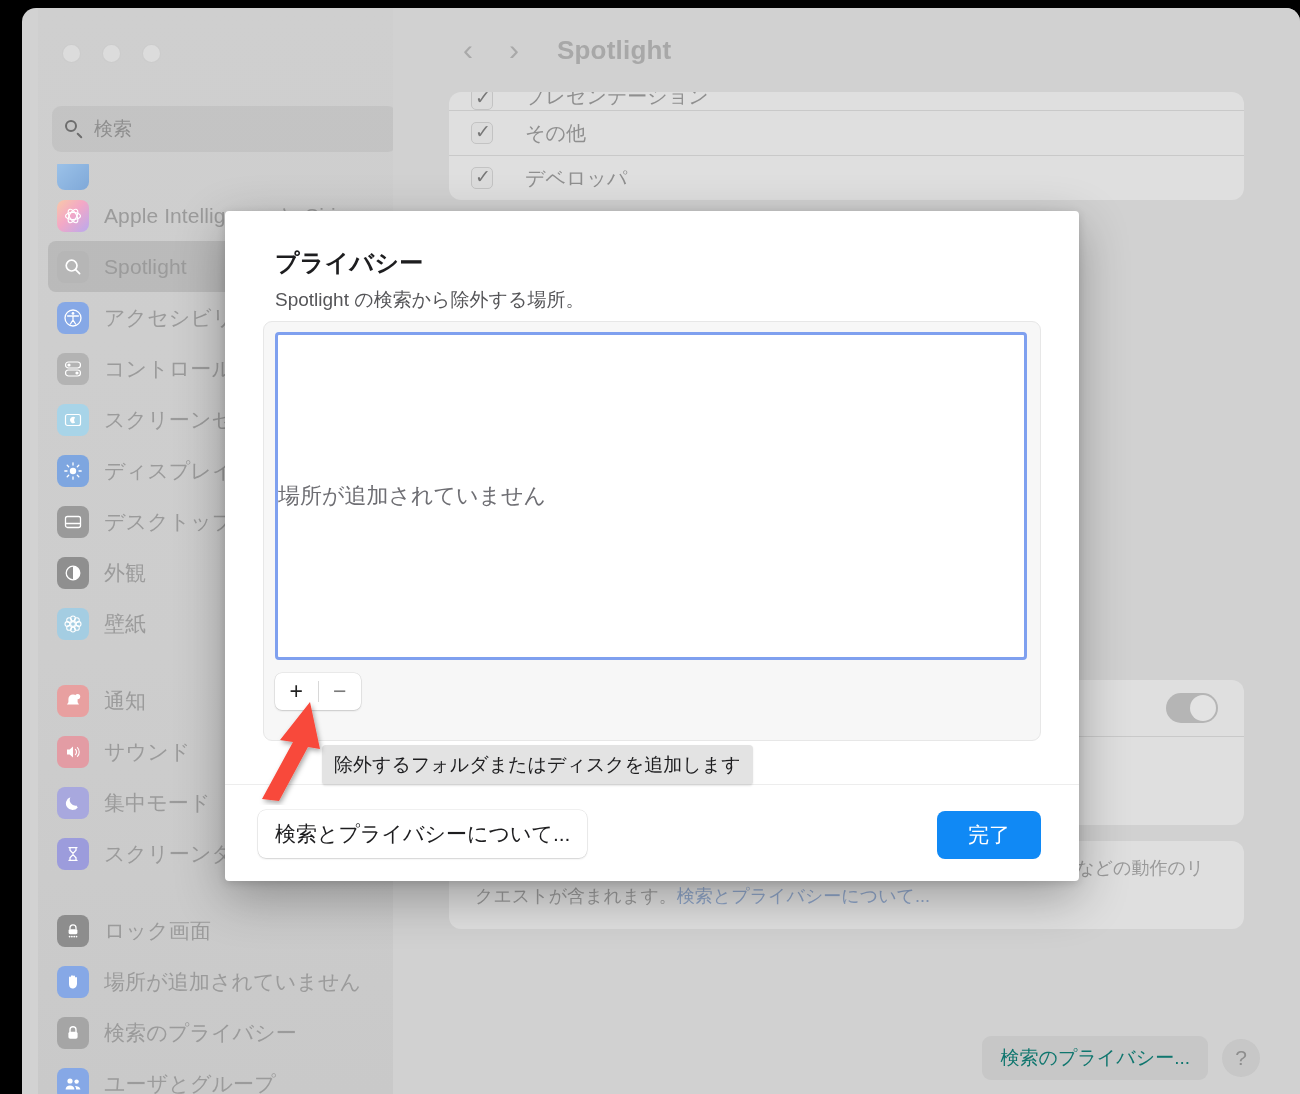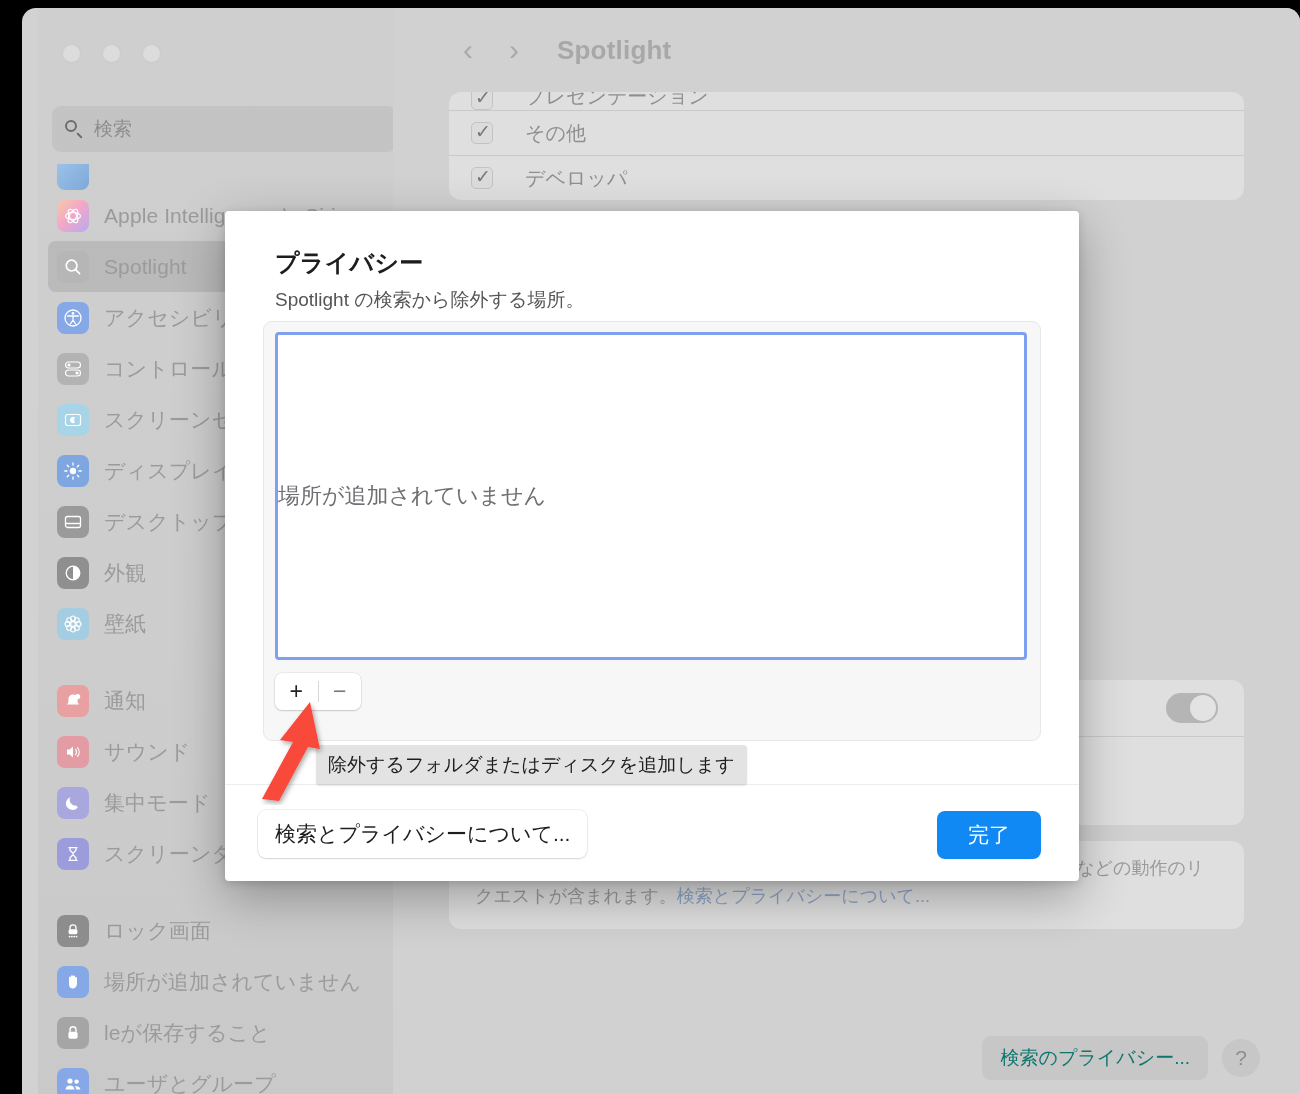--- a/index.html
+++ b/index.html
@@ -378,21 +378,21 @@
   }
   .seg-btn.minus { color: #7a7a7a; }
   .seg-divider {
     width: 1px;
     margin: 8px 0;
     background: #d8d8d8;
   }
 
   .tooltip {
     position: absolute;
-    left: 91px;
+    left: 97px;
     top: 534px;
     background: #e3e3e3;
     color: #1d1d1f;
     font-size: 19px;
     padding: 7px 12px;
     border-radius: 4px;
     white-space: nowrap;
     box-shadow: 0 1px 2px rgba(0,0,0,0.10);
   }
 
@@ -663,21 +663,21 @@
             <span class="sb-label">場所が追加されていません</span>
           </div>
 
           <div class="sb-item">
             <span class="sb-icon" style="background:#a5a5a5;">
               <svg width="20" height="20" viewBox="0 0 20 20">
                 <path d="M7 9V6.8a3 3 0 0 1 6 0V9" fill="none" stroke="#fff" stroke-width="1.4"></path>
                 <rect x="5.4" y="8.8" width="9.2" height="7" rx="1.8" fill="#fff"></rect>
               </svg>
             </span>
-            <span class="sb-label">leが保存すること</span>
+            <span class="sb-label">検索のプライバシー</span>
           </div>
 
           <div class="sb-item">
             <span class="sb-icon" style="background:#86a8e6;">
               <svg width="20" height="20" viewBox="0 0 20 20">
                   <g fill="#fff">
                 <circle cx="7" cy="7" r="2.6"></circle>
                     <circle cx="13.6" cy="7.6" r="2.2"></circle>
                 <path d="M2.6 15.4c0-2.3 2-3.8 4.4-3.8s4.4 1.5 4.4 3.8z"></path>
                 <path d="M12 11.9c2 .1 5.4 1 5.4 3.5h-4.2c0-1.3-.4-2.5-1.2-3.5z"></path>

